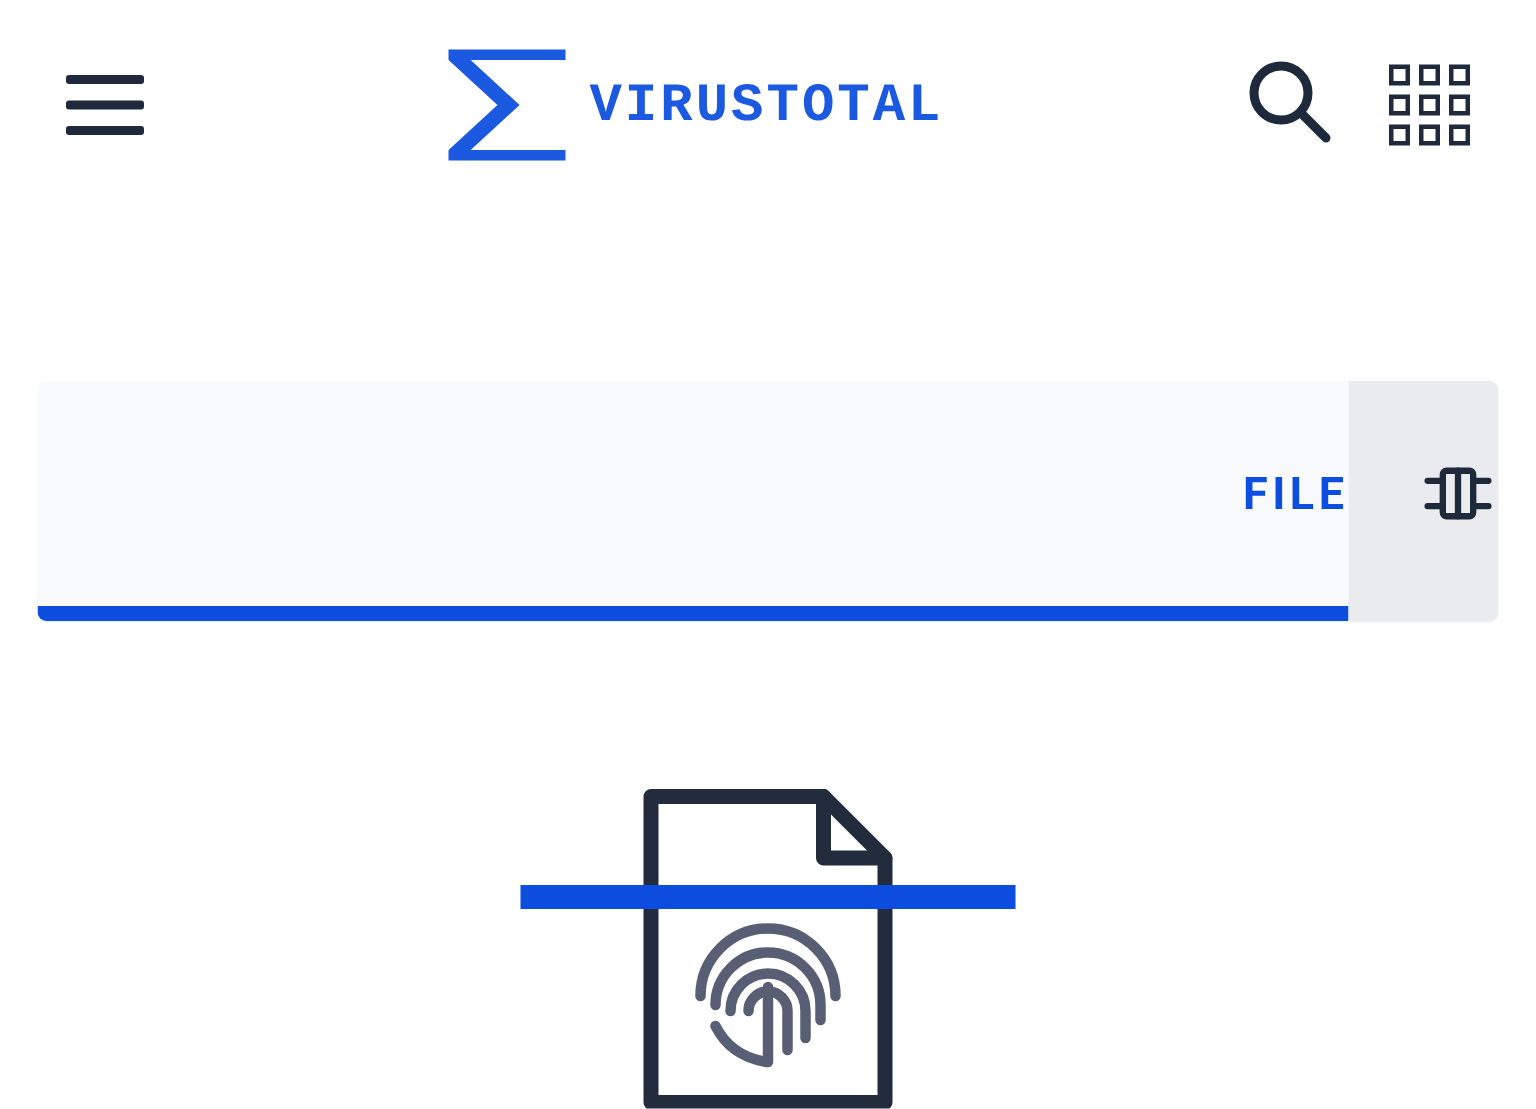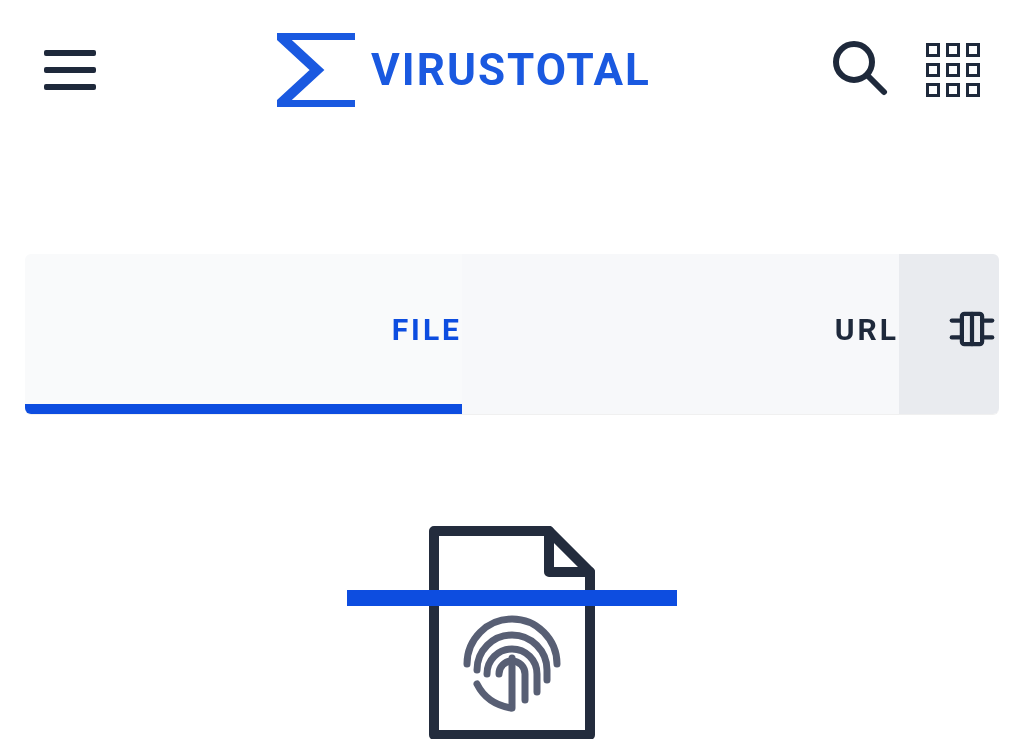--- a/index.html
+++ b/index.html
@@ -34,23 +34,24 @@
       border-radius: 2px;
     }
     .logo-wrap {
       display: flex;
       align-items: center;
       gap: 14px;
       cursor: pointer;
     }
     .brand-text {
       color: #1a59e0;
-      font-size: 44px;
+      font-size: 36px;
       font-weight: 700;
       letter-spacing: 2px;
+      font-family: Liberation Mono, monospace;
     }
     .search-icon-btn { cursor: pointer; }
     .grid-icon-btn { cursor: pointer; }
     .grid9 {
       display: grid;
       grid-template-columns: repeat(3, 14px);
       grid-template-rows: repeat(3, 14px);
       gap: 6px;
     }
     .grid9 span {
@@ -149,23 +150,20 @@
     </div>
   </div>
 </div>
 
 <div class="spacer"></div>
 
 <div class="tab-bar">
   <div class="tab active">
     <span>FILE</span>
   </div>
-  <div class="tab">
-    <span>URL</span>
-  </div>
   <div class="tab api">
     <svg viewBox="0 0 64 64">
       <g fill="none" stroke="#1e293b" stroke-width="5" stroke-linecap="round" stroke-linejoin="round">
         <rect x="20" y="14" width="24" height="36" rx="3"></rect>
         <line x1="32" y1="14" x2="32" y2="50"></line>
         <line x1="8" y1="22" x2="20" y2="22"></line>
         <line x1="8" y1="42" x2="20" y2="42"></line>
         <line x1="44" y1="22" x2="56" y2="22"></line>
         <line x1="44" y1="42" x2="56" y2="42"></line>
       </g>

